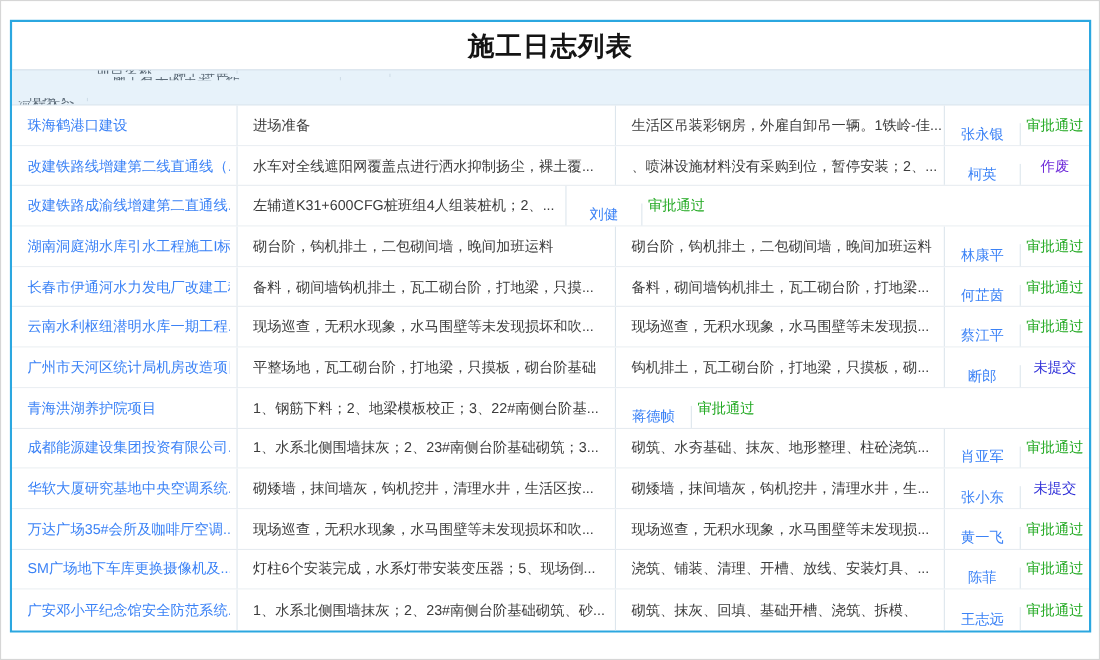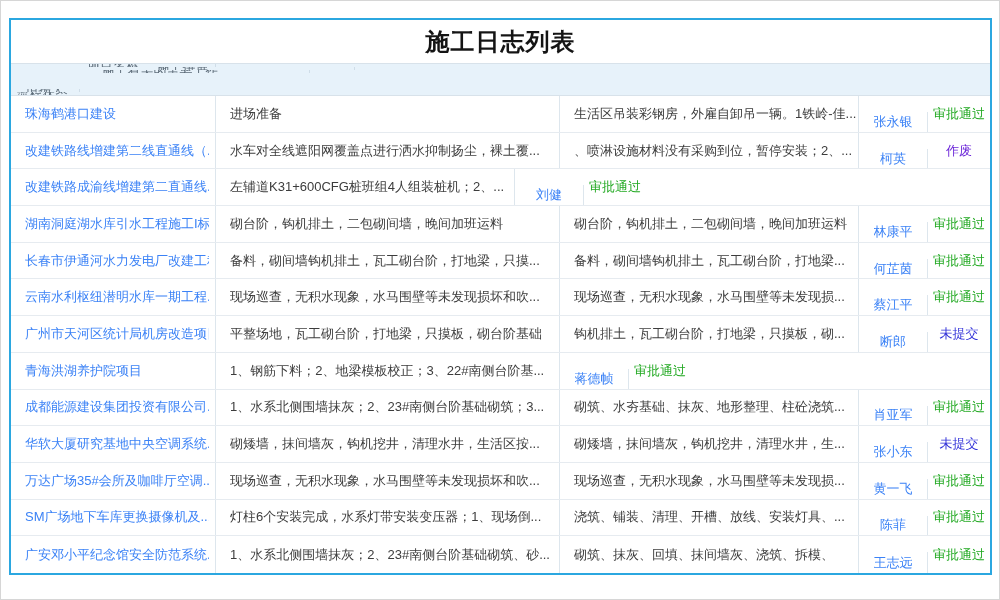--- a/index.html
+++ b/index.html
@@ -208,32 +208,32 @@
         <div class="td c-work">现场巡查，无积水现象，水马围壁等未发现损...</div>
         <div class="td c-reporter">
           <a class="cell-link">黄一飞</a>
         </div>
         <div class="td c-status" style="color: rgb(34, 169, 34);">审批通过</div>
       </div>
       <div class="tr">
         <div class="td c-name">
           <a class="cell-link">SM广场地下车库更换摄像机及...</a>
         </div>
-        <div class="td c-progress">灯柱6个安装完成，水系灯带安装变压器；1、现场倒...</div>
+        <div class="td c-progress">灯柱6个安装完成，水系灯带安装变压器；5、现场倒...</div>
         <div class="td c-work">浇筑、铺装、清理、开槽、放线、安装灯具、...</div>
         <div class="td c-reporter">
           <a class="cell-link">陈菲</a>
         </div>
         <div class="td c-status" style="color: rgb(34, 169, 34);">审批通过</div>
       </div>
       <div class="tr">
         <div class="td c-name">
           <a class="cell-link">广安邓小平纪念馆安全防范系统...</a>
         </div>
         <div class="td c-progress">1、水系北侧围墙抹灰；2、23#南侧台阶基础砌筑、砂...</div>
-        <div class="td c-work">砌筑、抹灰、回填、抹间墙灰、浇筑、拆模、</div>
+        <div class="td c-work">砌筑、抹灰、回填、基础开槽、浇筑、拆模、</div>
         <div class="td c-reporter">
           <a class="cell-link">王志远</a>
         </div>
         <div class="td c-status" style="color: rgb(34, 169, 34);">审批通过</div>
       </div>
     </div>
 </div>
 
 </body></html>

